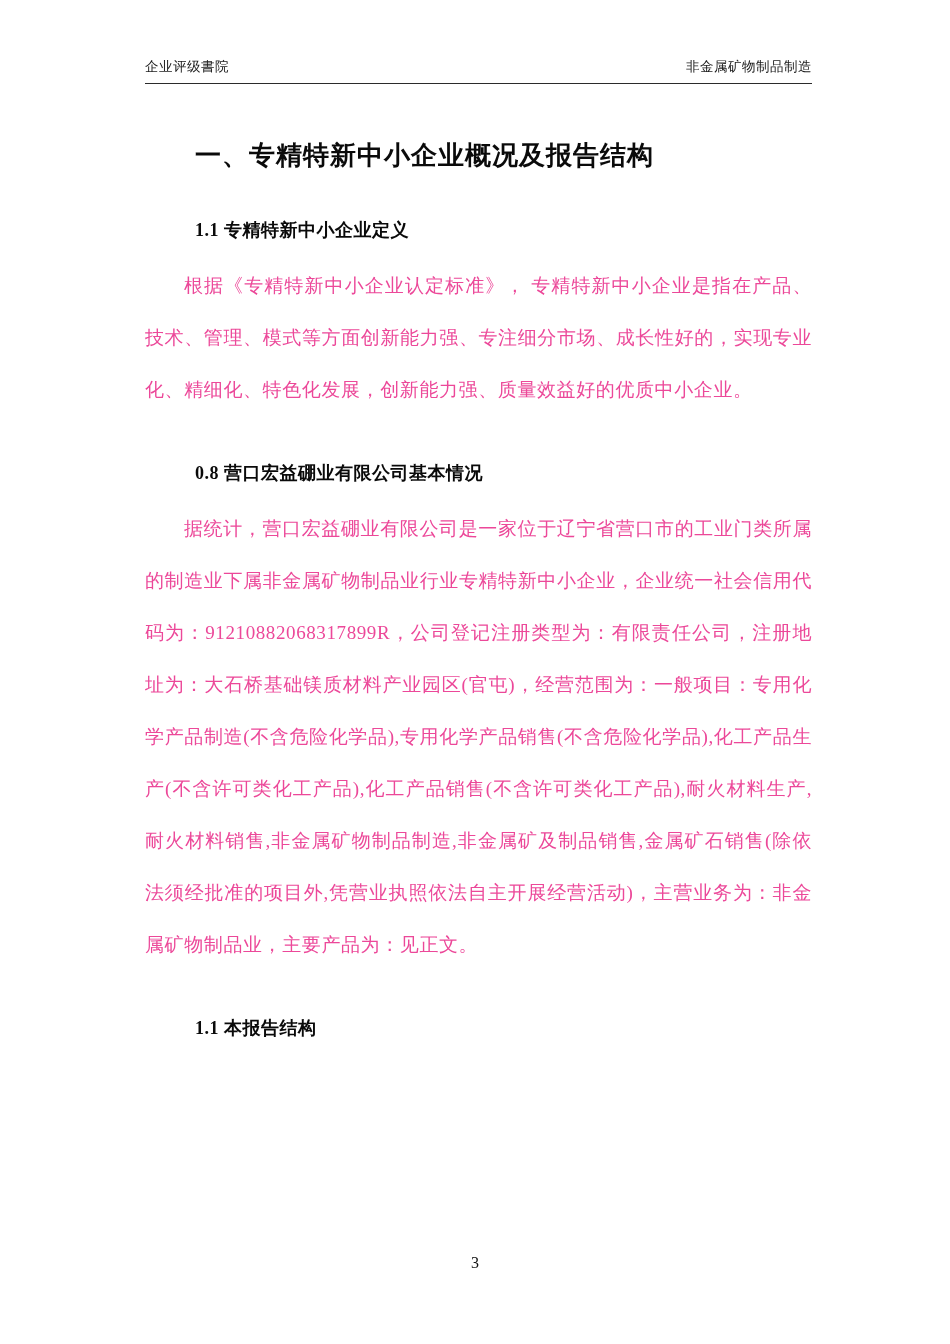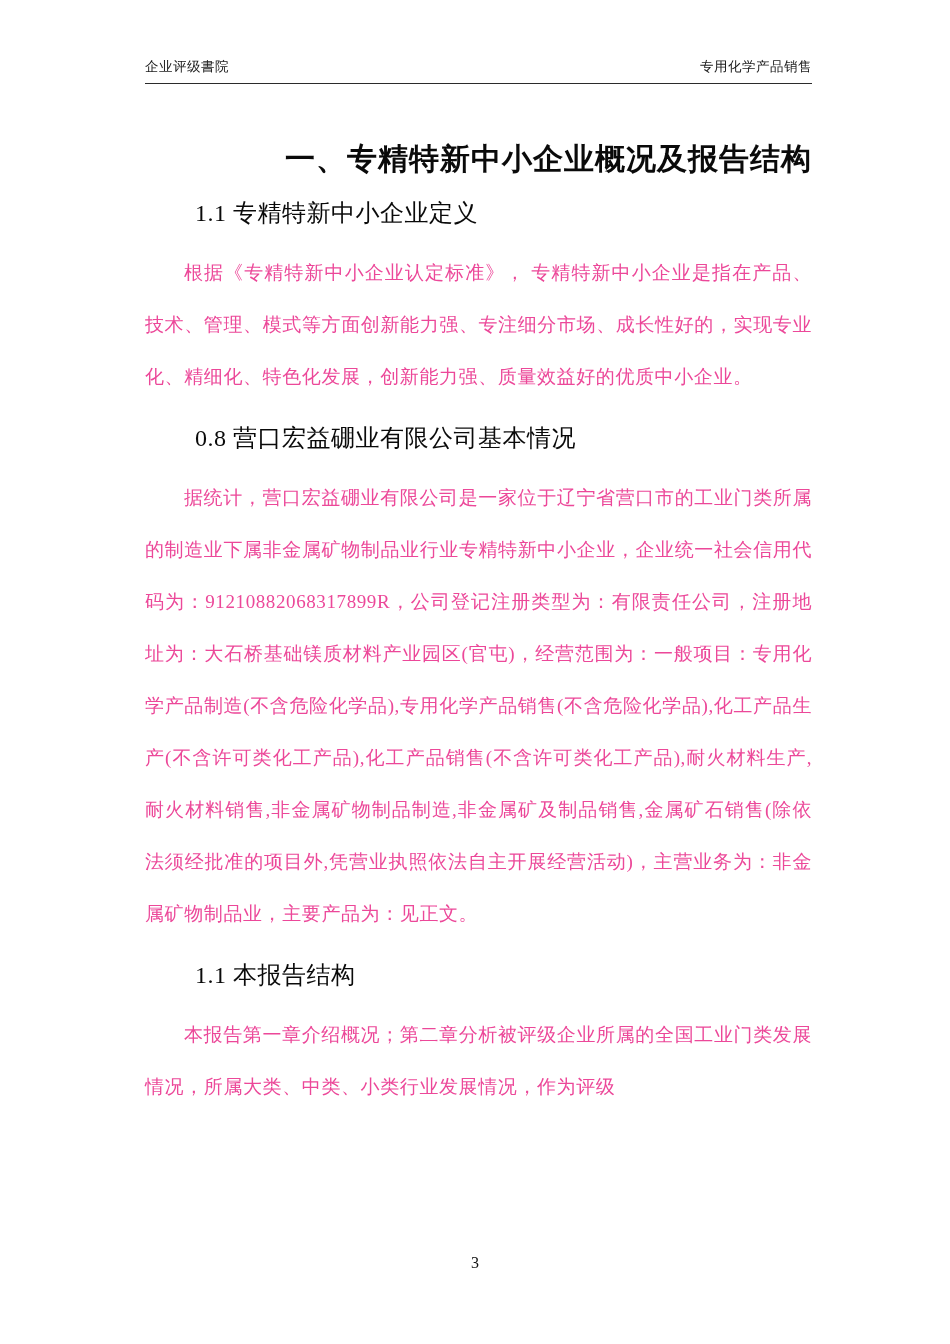--- a/index.html
+++ b/index.html
@@ -29,32 +29,31 @@
     font-family: "Liberation Sans", "DejaVu Sans", sans-serif;
     font-size: 13.5px;
     color: #1a1a1a;
     padding-bottom: 7px;
     border-bottom: 1.6px solid #2b2b2b;
     letter-spacing: 0.5px;
   }
   .chapter-title {
     margin-top: 56px;
     padding-left: 50px;
-    font-size: 30px;
+    font-size: 26px;
     font-weight: bold;
     letter-spacing: 1px;
     line-height: 1.25;
-    text-align: right;
   }
   .section-heading {
-    margin-top: 20px;
+    margin-top: 46px;
     margin-bottom: 14px;
     padding-left: 50px;
-    font-size: 24px;
-    font-weight: normal;
+    font-size: 18px;
+    font-weight: bold;
     letter-spacing: 0.5px;
     line-height: 1.3;
   }
   .body-paragraph {
     margin: 0;
     margin-top: 18px;
     font-size: 19px;
     line-height: 52px;
     text-align: justify;
     text-justify: inter-ideograph;
@@ -74,35 +73,34 @@
     font-family: "Liberation Serif", "DejaVu Serif", serif;
   }
 </style>
 </head>
 <body>
 
 <div class="page">
 
   <div class="doc-header">
     <span>企业评级書院</span>
-    <span>专用化学产品销售</span>
+    <span>非金属矿物制品制造</span>
   </div>
 
   <div class="chapter-title">一、专精特新中小企业概况及报告结构</div>
 
   <div>
     <div class="section-heading">1.1 专精特新中小企业定义</div>
     <p class="body-paragraph">根据《专精特新中小企业认定标准》， 专精特新中小企业是指在产品、技术、管理、模式等方面创新能力强、专注细分市场、成长性好的，实现专业化、精细化、特色化发展，创新能力强、质量效益好的优质中小企业。</p>
   </div>
 
   <div>
     <div class="section-heading">0.8 营口宏益硼业有限公司基本情况</div>
     <p class="body-paragraph">据统计，营口宏益硼业有限公司是一家位于辽宁省营口市的工业门类所属的制造业下属非金属矿物制品业行业专精特新中小企业，企业统一社会信用代码为：91210882068317899R，公司登记注册类型为：有限责任公司，注册地址为：大石桥基础镁质材料产业园区(官屯)，经营范围为：一般项目：专用化学产品制造(不含危险化学品),专用化学产品销售(不含危险化学品),化工产品生产(不含许可类化工产品),化工产品销售(不含许可类化工产品),耐火材料生产,耐火材料销售,非金属矿物制品制造,非金属矿及制品销售,金属矿石销售(除依法须经批准的项目外,凭营业执照依法自主开展经营活动)，主营业务为：非金属矿物制品业，主要产品为：见正文。</p>
   </div>
 
   <div>
     <div class="section-heading">1.1 本报告结构</div>
-    <p class="body-paragraph">本报告第一章介绍概况；第二章分析被评级企业所属的全国工业门类发展情况，所属大类、中类、小类行业发展情况，作为评级</p>
   </div>
 
   <div class="page-footer">3</div>
 
 </div>
 
 </body></html>

